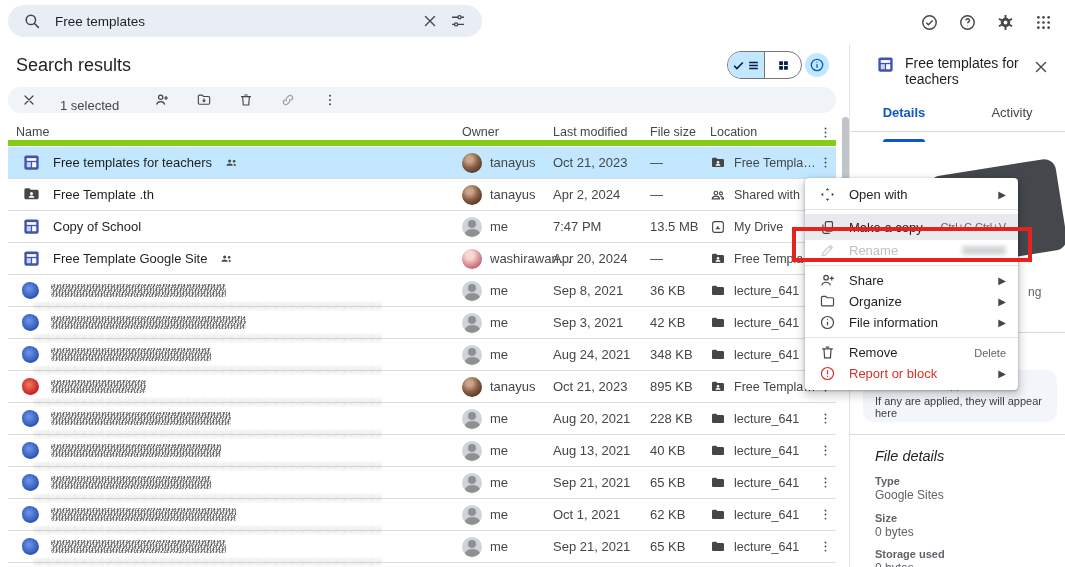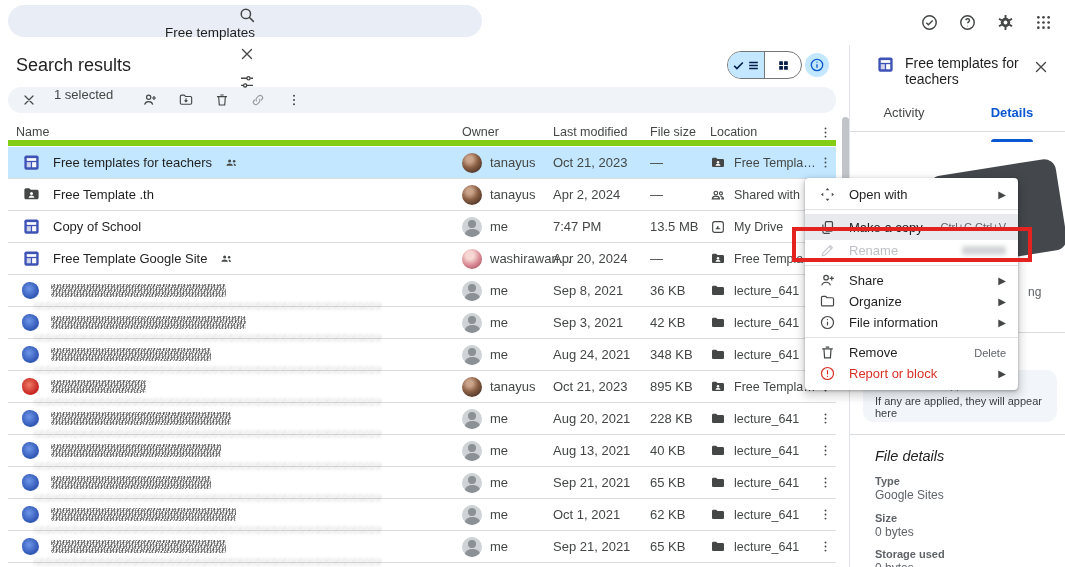--- a/index.html
+++ b/index.html
@@ -2,39 +2,39 @@
 <html><head>
 <meta charset="utf-8">
 <style>
   *{margin:0;padding:0;box-sizing:border-box;}
   html,body{width:1065px;height:567px;overflow:hidden;}
   body{font-family:"Liberation Sans",sans-serif;background:#fff;color:#1f1f1f;}
   #app{position:relative;width:1065px;height:567px;background:#fff;}
 
   
   .topbar{position:absolute;left:0;top:0;width:1065px;height:45px;background:#fff;z-index:20;}
-  .searchpill{position:absolute;left:8px;top:5px;width:474px;height:32px;border-radius:16px;background:#e9eef6;display:flex;align-items:center;padding:0 10px 0 14px;flex-direction:column;}
+  .searchpill{position:absolute;left:8px;top:5px;width:474px;height:32px;border-radius:16px;background:#e9eef6;display:flex;align-items:center;padding:0 10px 0 14px;}
   .searchpill .q{font-size:13.5px;color:#1f1f1f;border:none;background:transparent;outline:none;flex:1;margin-left:13px;font-family:inherit;}
   .icbtn{display:flex;align-items:center;justify-content:center;width:28px;height:28px;border-radius:50%;color:#444746;cursor:pointer;flex:0 0 auto;}
   .icbtn svg{width:18px;height:18px;}
   .top-right{position:absolute;right:8px;top:8px;display:flex;align-items:center;gap:10px;}
   .top-right .icbtn svg{width:19px;height:19px;}
 
   
   .main{position:absolute;left:0;top:45px;width:849px;height:522px;background:#fff;}
   .page-title{position:absolute;left:16px;top:10px;font-size:18px;color:#1f1f1f;}
   .viewtoggle{position:absolute;left:727px;top:6px;width:75px;height:28px;border:1px solid #747775;border-radius:14px;display:flex;overflow:hidden;background:#fff;}
   .viewtoggle .seg{flex:1;display:flex;align-items:center;justify-content:center;gap:2px;color:#041e49;cursor:pointer;}
   .viewtoggle .seg.sel{background:#c2e7ff;}
   .viewtoggle .seg:first-child{border-right:1px solid #747775;}
   .viewtoggle svg{width:13px;height:13px;}
   .infobtn{position:absolute;left:805px;top:8px;width:24px;height:24px;border-radius:50%;background:#c2e7ff;display:flex;align-items:center;justify-content:center;color:#0b57d0;cursor:pointer;}
   .infobtn svg{width:16px;height:16px;}
 
-  .selbar{position:absolute;left:8px;top:42px;width:828px;height:26px;border-radius:13px;background:#f0f4f9;display:flex;align-items:flex-start;padding:0 8px;gap:10px;}
+  .selbar{position:absolute;left:8px;top:42px;width:828px;height:26px;border-radius:13px;background:#f0f4f9;display:flex;align-items:flex-end;padding:0 8px;gap:16px;}
   .selbar .icbtn{width:26px;height:26px;}
   .selbar .icbtn svg{width:16px;height:16px;}
   .selcount{font-size:13px;color:#444746;margin:0 14px 0 2px;}
   .selbar .dim{color:#9aa0a6;}
 
   
   .tgrid{display:grid;grid-template-columns:446px 91px 97px 60px 104px 22px;align-items:center;}
   .thead{position:absolute;left:8px;top:76px;width:828px;height:25px;padding-left:8px;border-bottom:6px solid #84cc16;font-size:12.5px;color:#444746;}
   .thead .col{cursor:pointer;}
   .thead .more{color:#444746;}
@@ -703,22 +703,22 @@
           </svg>
         </span>
       <span class="p-title">Free templates for teachers</span>
     </div>
     <span class="p-close icbtn">
         <svg viewBox="0 0 24 24" stroke="currentColor" stroke-width="1.8" stroke-linecap="round">
           <path d="M6 6 18 18M18 6 6 18"></path>
         </svg>
       </span>
     <div class="p-tabs">
+      <span class="p-tab active">Details</span>
       <span class="p-tab">Activity</span>
-      <span class="p-tab active">Details</span>
     </div>
     <div class="p-div" style="top:86px"></div>
     <div class="thumb"></div>
     <span class="fragment">ng</span>
     <div class="p-div" style="top:287px"></div>
     <div class="limitbox">
       <div class="limit1">No limitations applied</div>
       <div class="limit2">If any are applied, they will appear here</div>
     </div>
     <div class="p-div" style="top:389px"></div>

